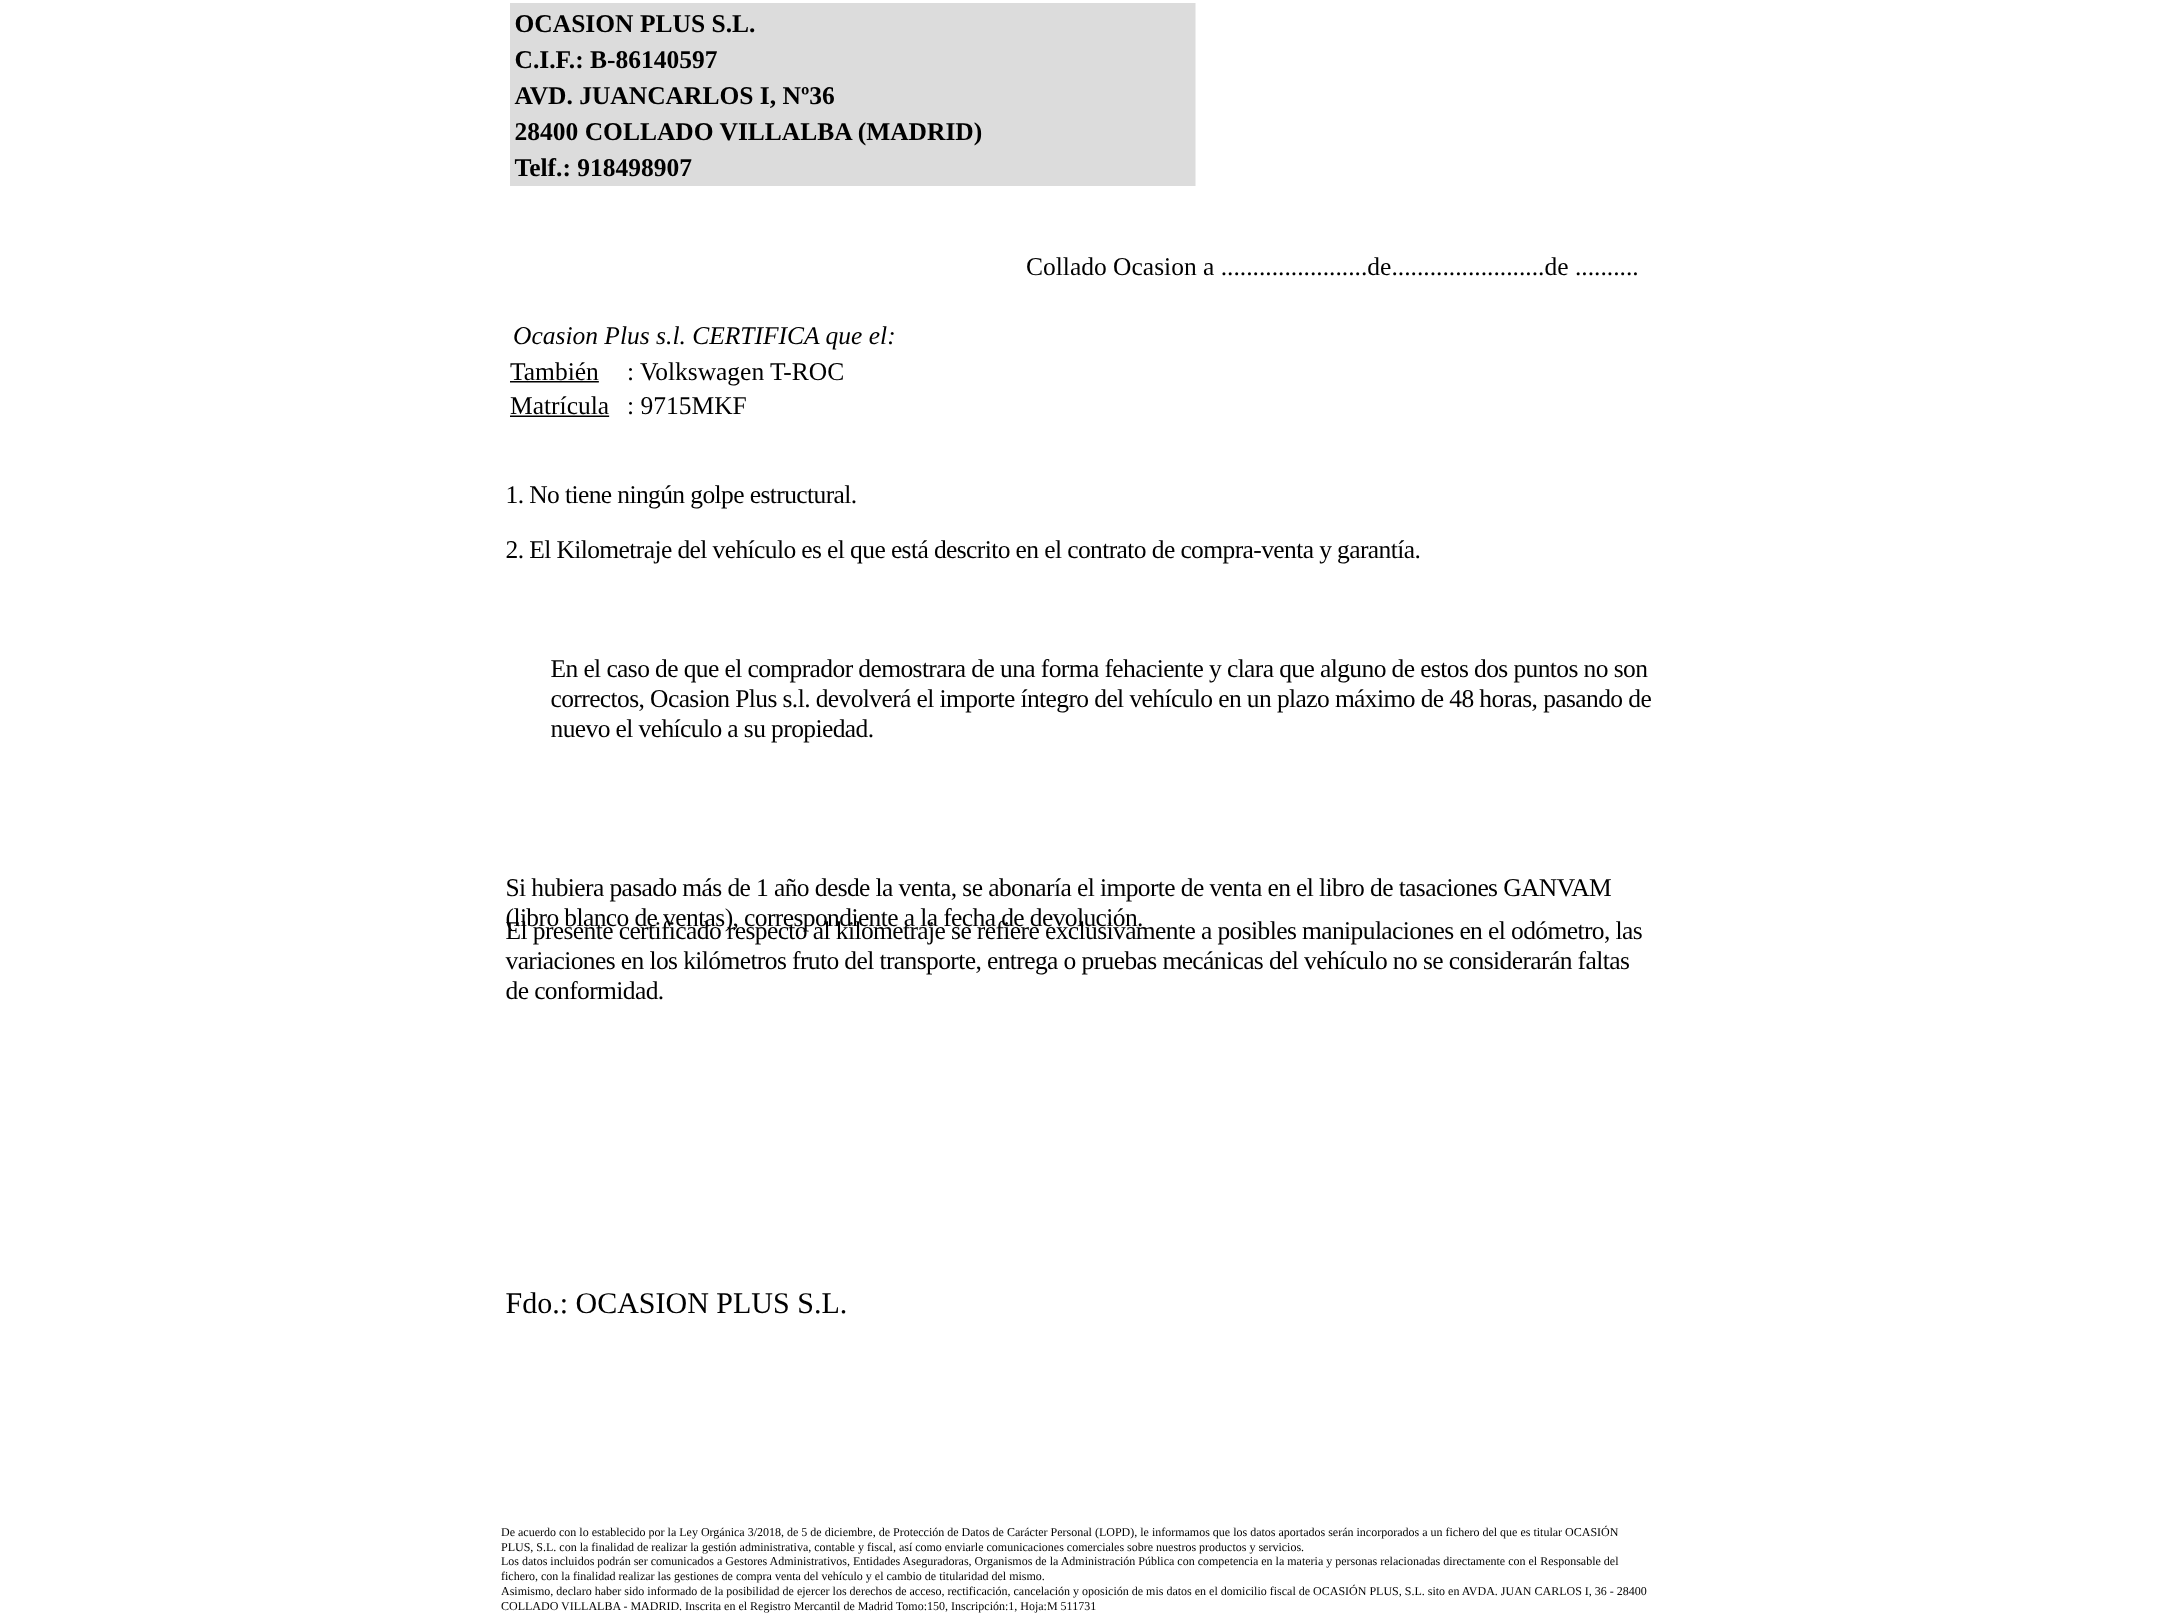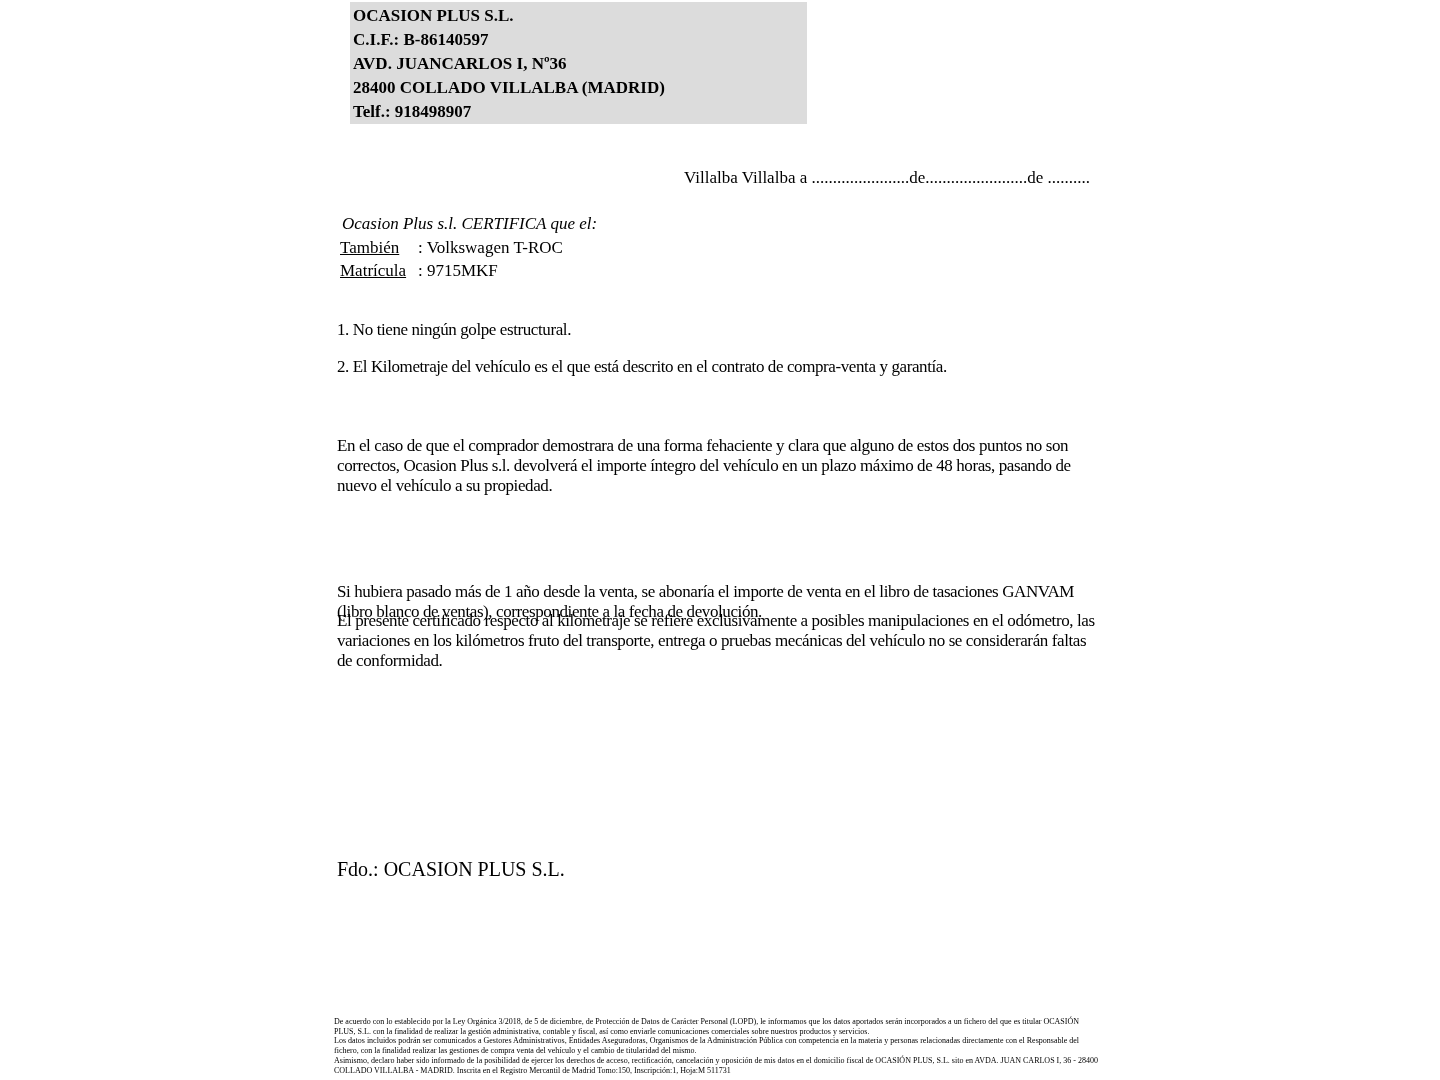--- a/index.html
+++ b/index.html
@@ -16,21 +16,20 @@
   }
   .company-box {
     position: absolute;
     left: 340px; top: 2px;
     width: 457px; height: 122px;
     background: #dcdcdc;
     padding: 2px 0 0 3px;
     font-weight: bold;
     font-size: 17px;
     line-height: 24px;
-    margin-left: 10px;
   }
   .date-line {
     position: absolute;
     left: 684px; top: 168px;
     font-size: 17px;
     line-height: 20px;
     white-space: nowrap;
   }
   .cert-block {
     position: absolute;
@@ -52,21 +51,21 @@
   .point-1 { top: 320px; }
   .point-2 { top: 357px; }
   .doc-para {
     position: absolute;
     left: 337px;
     width: 766px;
     font-size: 17px;
     line-height: 20px;
     letter-spacing: -0.4px;
   }
-  .para-1 { top: 436px; }
+  .para-1 { top: 436px; margin-left: 30px; }
   .para-2 { top: 512px; }
   .para-3 { top: 554px; margin-top: 28px; }
   .para-4 { top: 611px; }
   .signature {
     position: absolute;
     left: 337px; top: 859px;
     font-size: 20px;
     line-height: 20px;
   }
   .legal-block {
@@ -83,21 +82,21 @@
 <div class="page">
 
   <div class="company-box">
     <div>OCASION PLUS S.L.</div>
     <div>C.I.F.: B-86140597</div>
     <div>AVD. JUANCARLOS I, Nº36</div>
     <div>28400 COLLADO VILLALBA (MADRID)</div>
     <div>Telf.: 918498907</div>
   </div>
 
-  <div class="date-line">Villalba Villalba a .......................de........................de ..........</div>
+  <div class="date-line">Collado Ocasion a .......................de........................de ..........</div>
 
   <div class="cert-block">
     <div class="cert-intro">Ocasion Plus s.l. CERTIFICA que el:</div>
     <div class="cert-row">
       <span class="cert-label"><span class="u">También</span></span><span>: Volkswagen T-ROC</span>
     </div>
     <div class="cert-row">
       <span class="cert-label"><span class="u">Matrícula</span></span><span>: 9715MKF</span>
     </div>
   </div>

